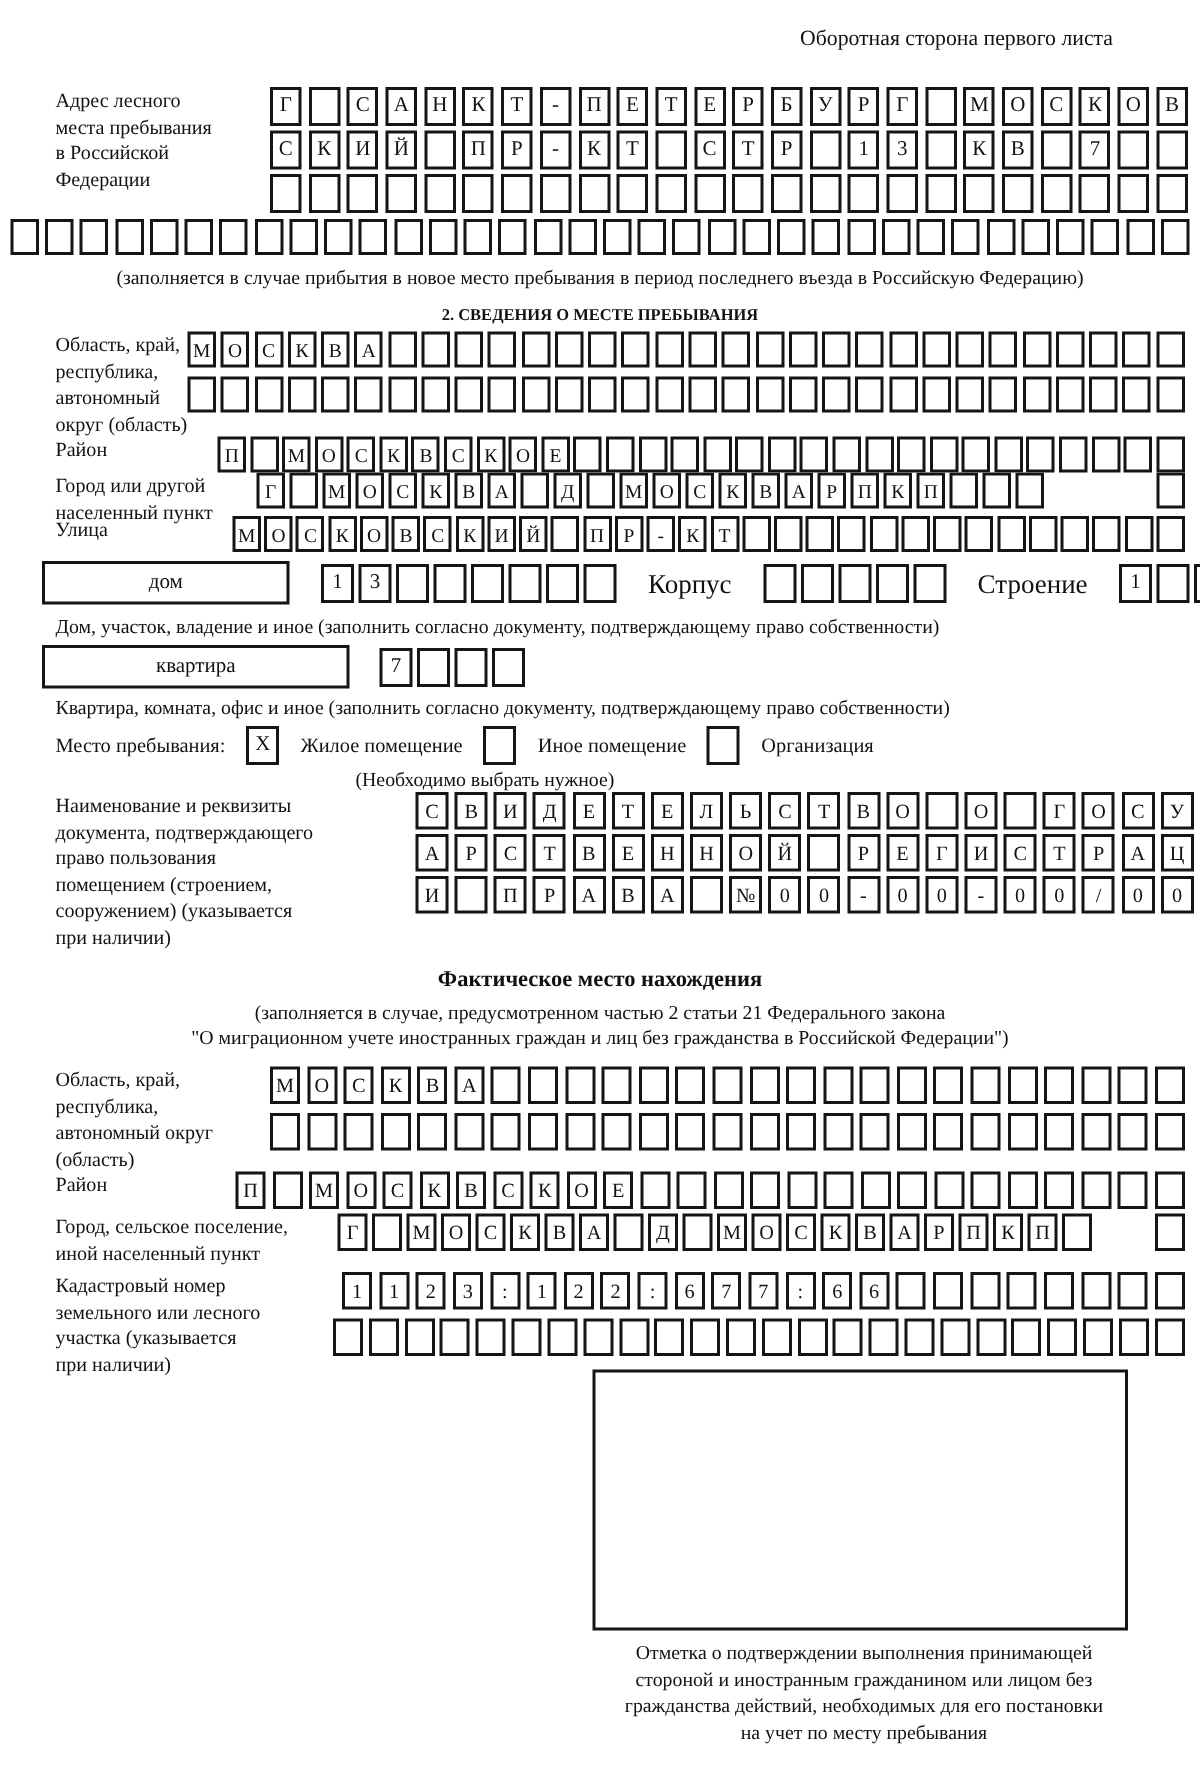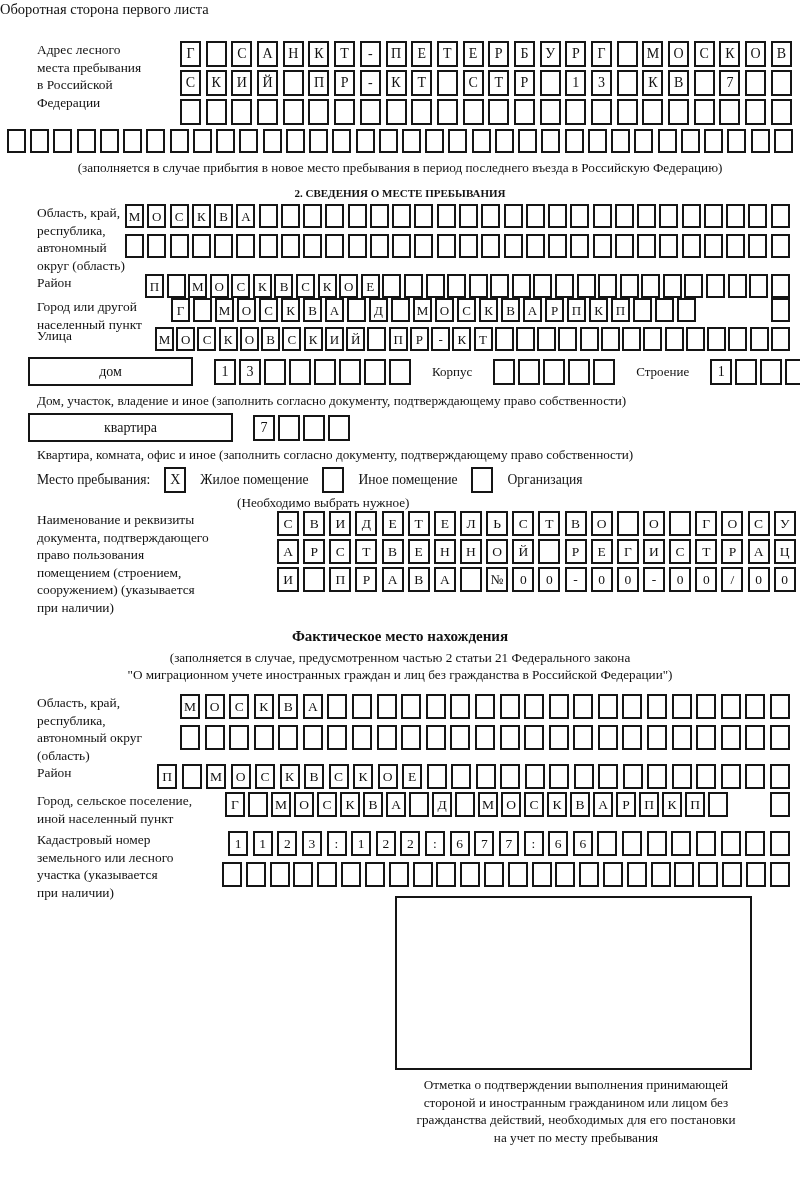--- a/index.html
+++ b/index.html
@@ -1,24 +1,24 @@
 <!DOCTYPE html>
 <html><head>
 <meta charset="utf-8">
 <style>
   html,body{margin:0;padding:0;background:#fff;}
   .page{
     width:800px;height:1180px;overflow:hidden;position:relative;
     font-family:"Liberation Serif", serif;color:#111;background:#fff;
   }
-  .hdr{text-align:left;padding:1px 58px 0 0;font-size:14.5px;}
+  .hdr{text-align:right;padding:18px 58px 0 0;font-size:14.5px;}
   .row{display:flex;align-items:flex-start;}
   .label{font-size:13.4px;line-height:17.5px;flex:none;}
   .label div{white-space:nowrap;}
-  .inline-label{font-size:13px;line-height:26px;flex:none;white-space:nowrap;}
+  .inline-label{font-size:18px;line-height:26px;flex:none;white-space:nowrap;}
   .cellcol{display:flex;flex-direction:column;}
   .cells{display:flex;justify-content:space-between;flex:none;}
   .cells.gapped{justify-content:flex-start;gap:3px;}
   .cell{
     box-sizing:border-box;border:2px solid #151515;background:#fff;flex:none;
     display:flex;align-items:center;justify-content:center;
     font-size:13px;line-height:1;
   }
   .auto-last .cell:last-child{margin-left:auto;}
   

